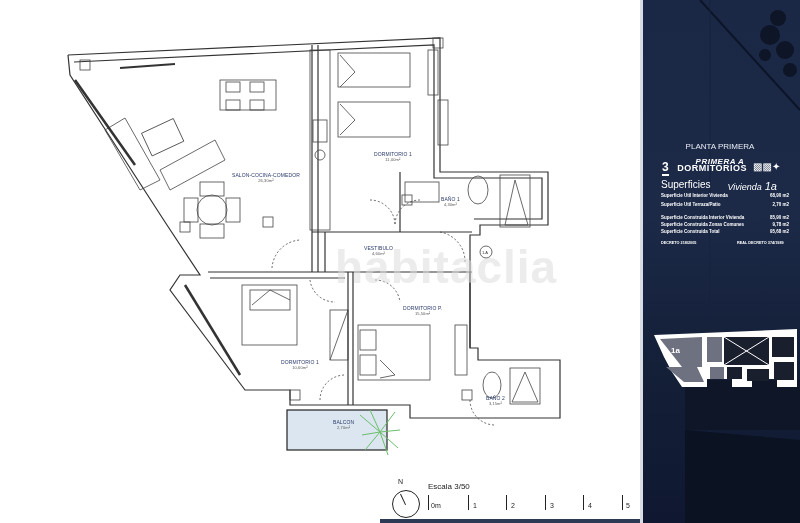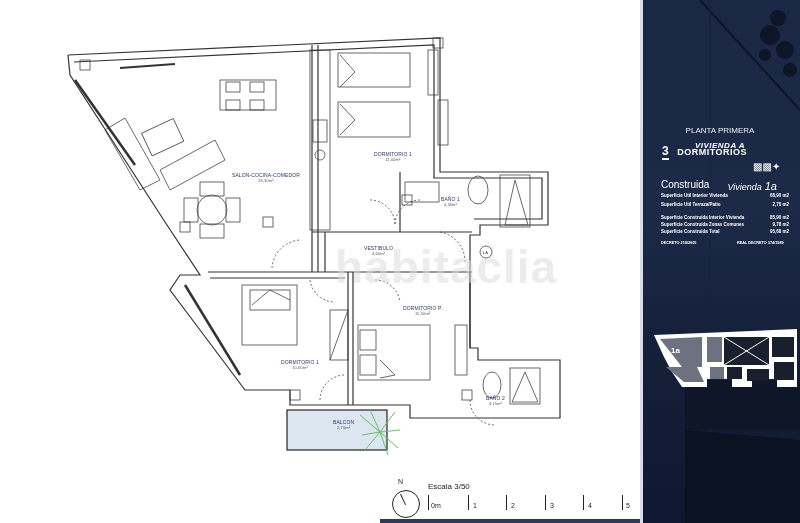--- a/index.html
+++ b/index.html
@@ -12,21 +12,21 @@
   .scale{position:absolute;left:380px;top:480px;width:260px;height:43px;}
   .scale .title{position:absolute;left:48px;top:2px;font-size:8px;color:#222;}
   .scale .tick{position:absolute;top:15px;height:15px;border-left:1px solid #222;}
   .scale .tlabel{position:absolute;top:22px;font-size:7px;color:#222;}
   .north{position:absolute;left:12px;top:10px;width:26px;height:26px;border:1px solid #222;border-radius:50%;}
   .north-n{position:absolute;left:18px;top:-2px;font-size:7px;color:#222;}
   .bottom-bar{position:absolute;left:380px;top:519px;width:260px;height:4px;background:#2c3a55;}
 
   .panel{position:absolute;left:640px;top:0;width:160px;height:523px;background:linear-gradient(180deg,#1a2845 0%,#1c2a48 40%,#141f38 70%,#0f1830 100%);overflow:hidden;color:#fff;}
   .panel .stripe{position:absolute;left:0;top:0;width:3px;height:523px;background:#d8dce4;}
-  .p-title{position:absolute;left:0;width:160px;text-align:center;}
+  .p-title{position:absolute;left:0;width:160px;text-align:center;margin-top:16px;}
   .p-planta{top:126px;font-size:8px;color:#e8ecf4;}
   .p-vivienda{top:141px;font-size:8px;font-weight:bold;font-style:italic;color:#fff;letter-spacing:0.5px;}
   .p-dorm{top:144px;left:22px;width:auto;text-align:left;font-size:9px;font-weight:bold;color:#fff;letter-spacing:0.5px;}
   .p-dorm .num{font-size:12px;margin-right:8px;border-bottom:2px solid #fff;}
   .people-icon{position:absolute;left:113px;top:161px;font-size:10px;color:#fff;}
   .sup-head{position:absolute;left:21px;top:179px;font-size:10px;color:#fff;}
   .viv-head{position:absolute;right:23px;top:180px;font-size:9px;color:#fff;font-style:italic;}
   .viv-head b{font-size:11px;font-weight:normal;margin-left:3px;}
   .srow{position:absolute;left:21px;width:128px;font-size:4.5px;color:#fff;font-weight:bold;}
   .srow .v{position:absolute;right:0;top:0;}
@@ -213,27 +213,27 @@
         <circle cx="130" cy="35" r="10"></circle>
         <circle cx="145" cy="50" r="9"></circle>
         <circle cx="150" cy="70" r="7"></circle>
         <circle cx="125" cy="55" r="6"></circle>
     </g>
     <rect x="45" y="380" width="115" height="50" fill="#0e1628"></rect>
     <polygon points="45,430 160,440 160,523 45,523" fill="#0b1322"></polygon>
   </svg>
 
   <div class="p-title p-planta">PLANTA PRIMERA</div>
-  <div class="p-title p-vivienda">VIVIENDA A</div>
+  <div class="p-title p-vivienda">PRIMERA A</div>
   <div class="p-title p-dorm">
     <span class="num">3</span><span>DORMITORIOS</span>
   </div>
   <div class="people-icon">▩▩✦</div>
 
-  <div class="sup-head">Construida</div>
+  <div class="sup-head">Superficies</div>
   <div class="viv-head">
     <span>Vivienda</span><b>1a</b>
   </div>
 
   <div class="srow" style="top:193px;"><span>Superficie Util Interior Vivienda</span><span class="v">68,90 m2</span></div>
   <div class="srow" style="top:202px;"><span>Superficie Util Terraza/Patio</span><span class="v">2,70 m2</span></div>
   <div class="srow" style="top:215px;"><span>Superficie Construida Interior Vivienda</span><span class="v">85,90 m2</span></div>
   <div class="srow" style="top:222px;"><span>Superficie Construida Zonas Comunes</span><span class="v">9,78 m2</span></div>
   <div class="srow" style="top:229px;"><span>Superficie Construida Total</span><span class="v">95,68 m2</span></div>
 

